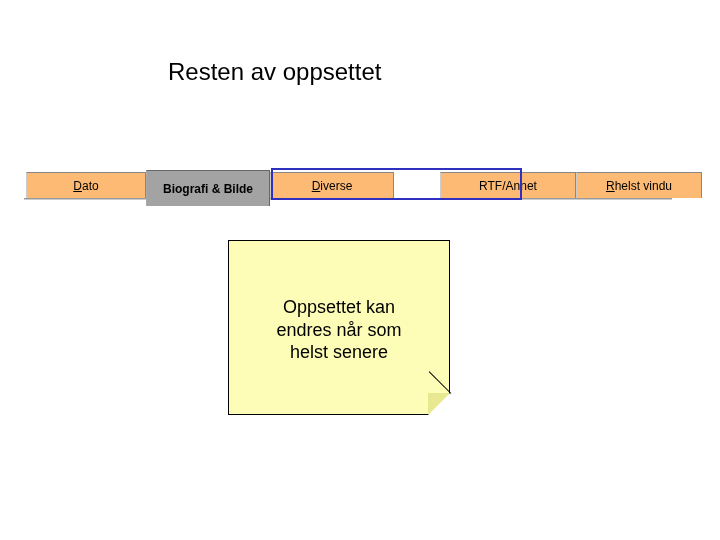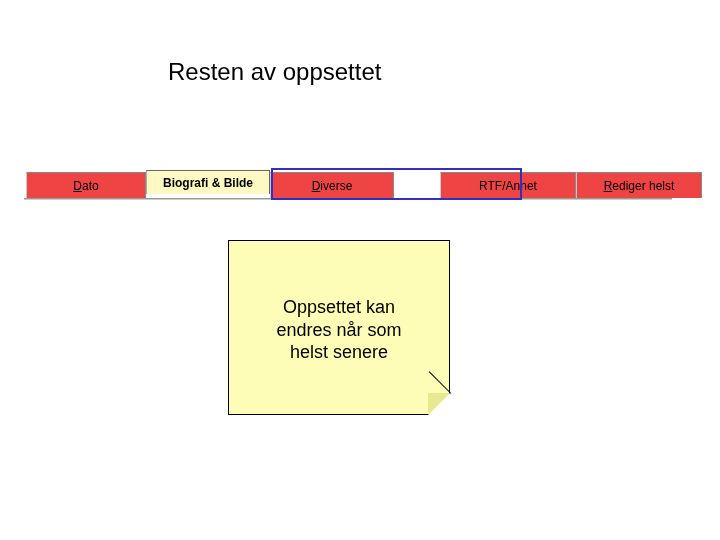--- a/index.html
+++ b/index.html
@@ -27,38 +27,38 @@
       left: 26px;
       display: flex;
       height: 26px;
     }
     .tab {
       height: 26px;
       display: flex;
       align-items: center;
       justify-content: center;
       font-size: 12px;
-      background: #ef4444;
+      background: #fdba74;
       border-top: 1px solid #888;
       border-left: 1px solid #ccc;
       border-right: 1px solid #888;
       color: #000;
       cursor: pointer;
     }
     .tab-dato {
       width: 120px;
     }
     .tab-biografi {
       width: 124px;
       font-weight: bold;
-      background: #fef9c3;
+      background: #a3a3a3;
       border-top: 1px solid #666;
       border-left: 1px solid #aaa;
       border-right: 1px solid #666;
-      height: 24px;
+      height: 36px;
       margin-top: -2px;
     }
     .tab-diverse {
       width: 124px;
       justify-content: center;
     }
     .tab-rtf {
       width: 136px;
       margin-left: 46px;
     }
@@ -171,21 +171,21 @@
   <div class="tab tab-biografi">
     <span>Biografi &amp; Bilde</span>
   </div>
   <div class="tab tab-diverse">
     <span><span class="underline">D</span><span>iverse</span></span>
   </div>
   <div class="tab tab-rtf">
     <span>RTF/Annet</span>
   </div>
   <div class="tab tab-rediger">
-    <span><span class="underline">R</span><span>ediger helst</span></span>
+    <span><span class="underline">R</span><span>helst vindu</span></span>
   </div>
 </div>
 
 <div class="highlight-box"></div>
 
 <div class="sticky-note">
   <div>Oppsettet kan</div>
   <div>endres når som</div>
   <div>helst senere</div>
   <div class="sticky-note-fold">

